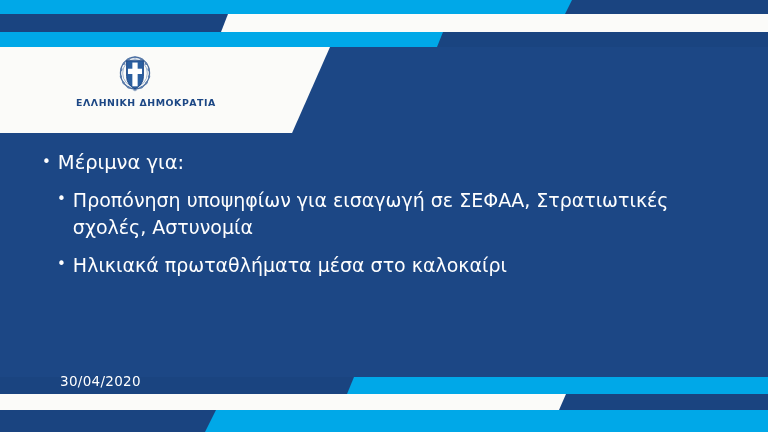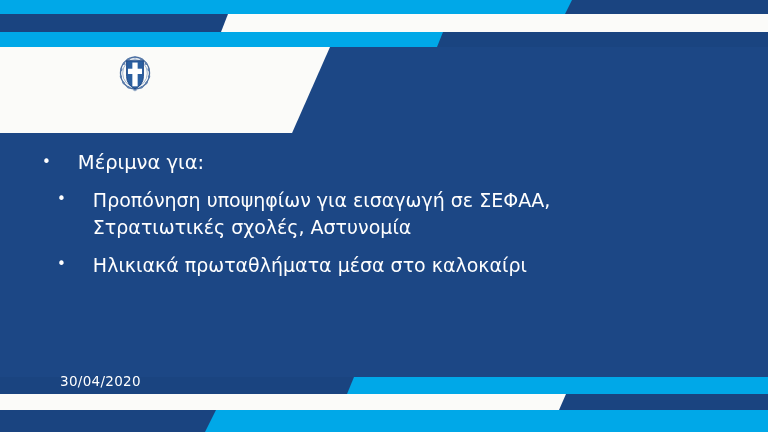--- a/index.html
+++ b/index.html
@@ -77,21 +77,20 @@
     color: #ffffff;
   }
   .bullet-row .dot {
     flex: 0 0 auto;
     line-height: 1;
     color: #ffffff;
   }
   .bullet-row .btext {
     flex: 1 1 auto;
     color: #ffffff;
-    margin-left: 20px;
   }
 
   .level-1 {
     margin-bottom: 12px;
     font-size: 19.5px;
   }
   .level-1 .dot {
     font-size: 15px;
     padding-top: 5px;
     margin-right: 7px;
@@ -178,20 +177,21 @@
 
       <path d="M31 22 H69 V58 Q69 76 50 86 Q31 76 31 58 Z" fill="#2b5fa0" stroke="#1c4785" stroke-width="2.2"></path>
 
       <rect x="44" y="26" width="12" height="54" fill="#ffffff"></rect>
       <rect x="34" y="40" width="32" height="12" fill="#ffffff"></rect>
 
       <path d="M44 88 Q50 94 56 88 Q50 92 44 88 Z" fill="#4a6d9e"></path>
     </svg>
 
     <div id="org-lines">
+      <span class="org-line">ΕΛΛΗΝΙΚΗ ΔΗΜΟΚΡΑΤΙΑ</span>
     </div>
   </div>
 
   <div id="content">
 
     <div class="bullet-row level-1">
       <span class="dot">•</span>
       <span class="btext">Μέριμνα για:</span>
     </div>
 

